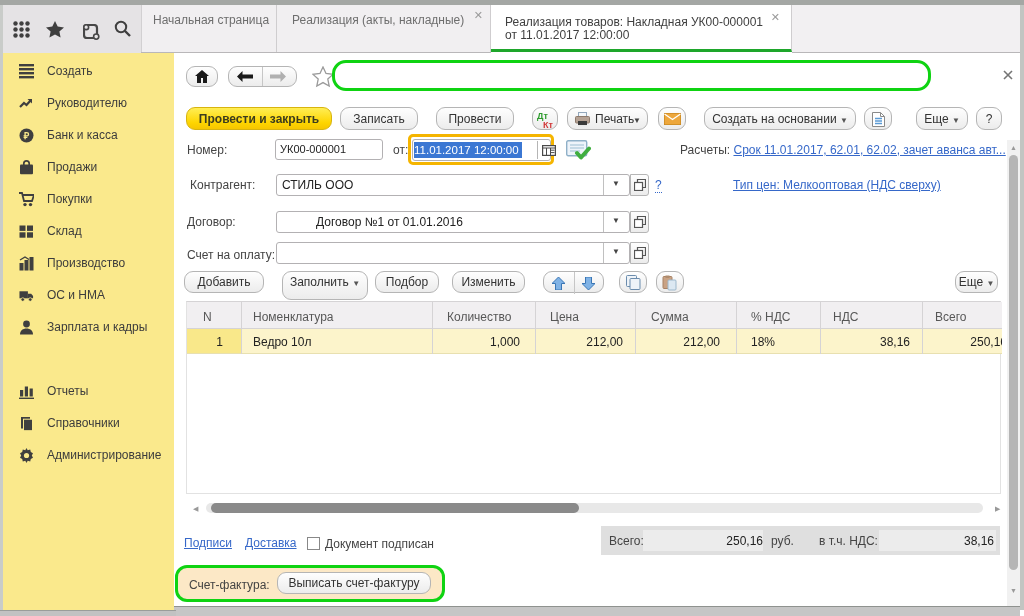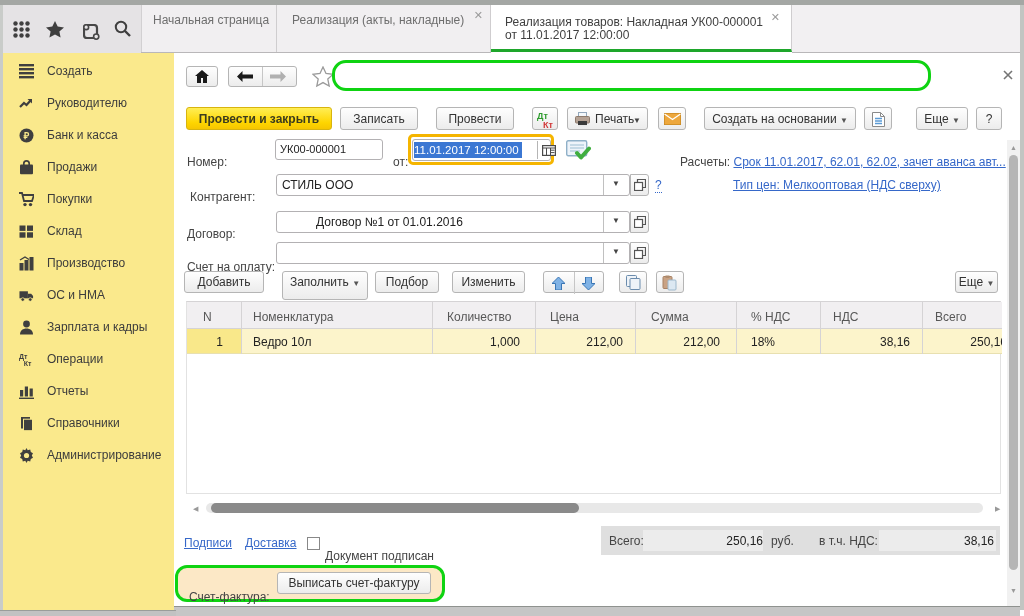--- a/index.html
+++ b/index.html
@@ -16,24 +16,24 @@
 .tab { position:absolute; top:0; height:47px; background:#f1eff1; border-right:1px solid #cfcdcf; color:#6e6e6e; font-size:12px; }
 .tab .x { position:absolute; color:#9a9a9a; font-size:11px; }
 #tab3 { background:#ffffff; border-bottom:3px solid #1ea62b; height:47px; color:#3f3f3f; }
 
 #sidebar { left:3px; top:53px; width:171px; height:557px; background:#fae98c; }
 .mi { position:absolute; left:0; width:171px; height:32px; }
 .mi .ic { position:absolute; left:16px; top:9px; width:15px; height:15px; }
 .mi .tx { position:absolute; left:44px; top:9px; font-size:12px; color:#3c3c3c; }
 
 #main { left:174px; top:53px; width:846px; height:553px; background:#fff; }
-.btn { position:absolute; background:linear-gradient(#fefefe,#ececec); border:1px solid #b5b5b5; border-radius:3px; color:#333; font-size:12px; font-family:"Liberation Sans",sans-serif; text-align:center; }
+.btn { position:absolute; background:linear-gradient(#fefefe,#ececec); border:1px solid #b5b5b5; border-radius:9px; color:#333; font-size:12px; font-family:"Liberation Sans",sans-serif; text-align:center; }
 .ybtn { background:linear-gradient(#ffee55,#fed500 70%,#f6c600); border:1px solid #d8b40f; font-weight:bold; color:#3c3c1e; }
 .inp { position:absolute; border:1px solid #b3b1b3; border-radius:3px; background:#fff; font-size:12px; color:#222;padding-left:45px; }
-.lbl { position:absolute; font-size:12px; color:#444;margin-top:12px; }
+.lbl { position:absolute; font-size:12px; color:#444; }
 .lnk { color:#3668c9; text-decoration:underline; font-size:12px; }
 .grn { position:absolute; border:3px solid #0fd312; border-radius:14px; }
 svg { display:block; }
 </style></head>
 <body>
 <div class="abs" id="topstrip"></div>
 <div class="abs" id="leftedge"></div>
 <div class="abs" id="toolbar">
   <svg class="abs" style="left:10px;top:16px" width="17" height="17" viewBox="0 0 17 17">
       <g fill="#3f3f3f">
@@ -147,27 +147,20 @@
     </div>
   <div class="mi" style="top:226px">
       <svg class="ic" viewBox="0 0 16 15">
         <rect x="0.5" y="3" width="9" height="7.5" fill="#3f3f3f"></rect>
         <path d="M9.5 5.5h3.5l2 2.5v2.5h-5.5z" fill="#3f3f3f"></path>
         <circle cx="4" cy="11.8" r="1.9" fill="#3f3f3f" stroke="#fae98c" stroke-width="0.8"></circle>
         <circle cx="12" cy="11.8" r="1.9" fill="#3f3f3f" stroke="#fae98c" stroke-width="0.8"></circle>
       </svg>
       <span class="tx">ОС и НМА</span>
     </div>
-  <div class="mi" style="top:290px">
-      <svg class="ic" viewBox="0 0 16 16">
-        <text x="0" y="7" font-size="7.5" font-weight="bold" fill="#3f3f3f" font-family="Liberation Sans">Дт</text>
-        <text x="5" y="15" font-size="7.5" font-weight="bold" fill="#3f3f3f" font-family="Liberation Sans">Кт</text>
-      </svg>
-      <span class="tx">Операции</span>
-    </div>
   <div class="mi" style="top:322px">
       <svg class="ic" viewBox="0 0 15 15">
         <g fill="#3f3f3f">
           <rect x="1" y="6" width="3.2" height="6.5"></rect>
           <rect x="5.8" y="2.5" width="3.2" height="10"></rect>
           <rect x="10.6" y="4.5" width="3.2" height="8"></rect>
           <rect x="0" y="13.6" width="15" height="1.4"></rect>
         </g>
       </svg>
       <span class="tx">Отчеты</span>

